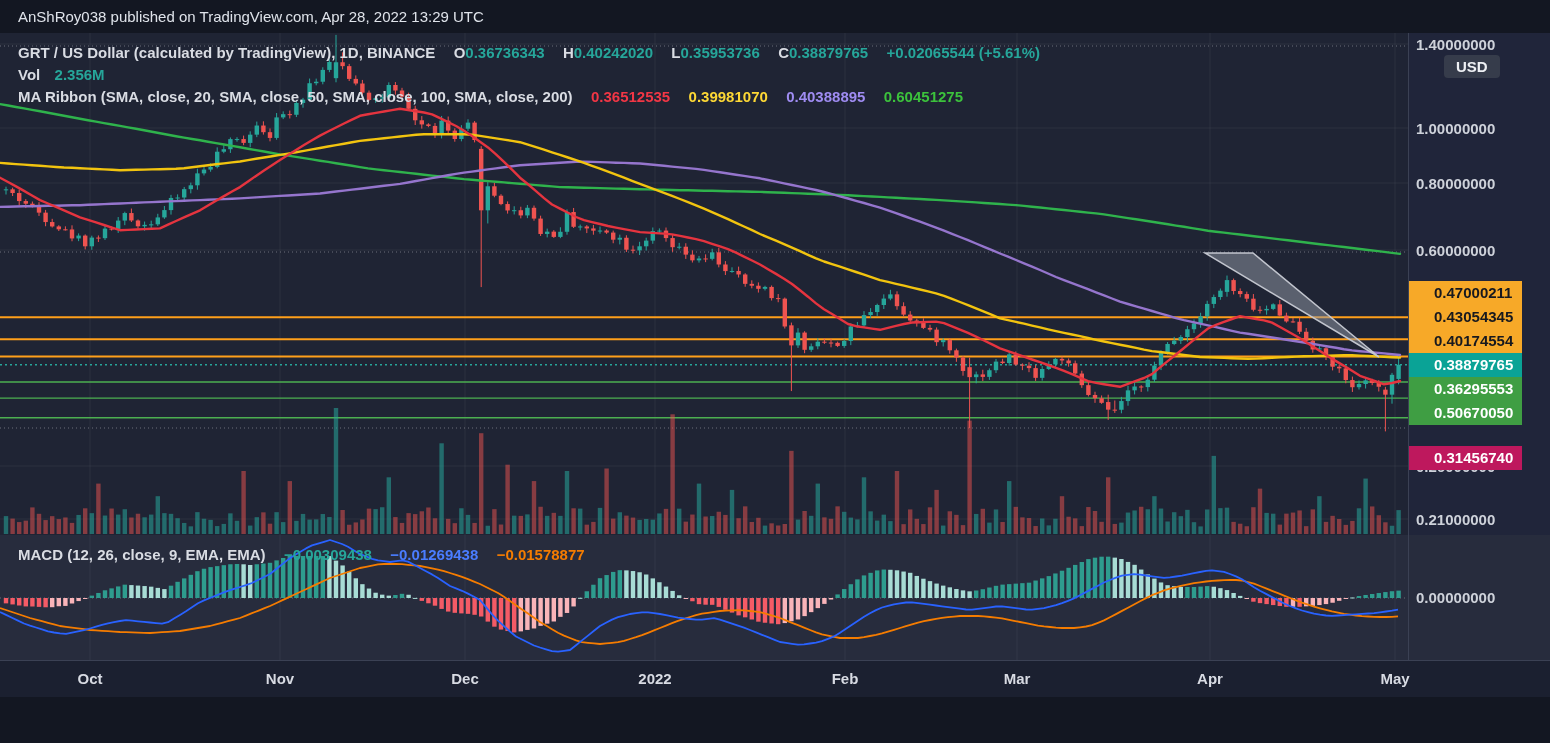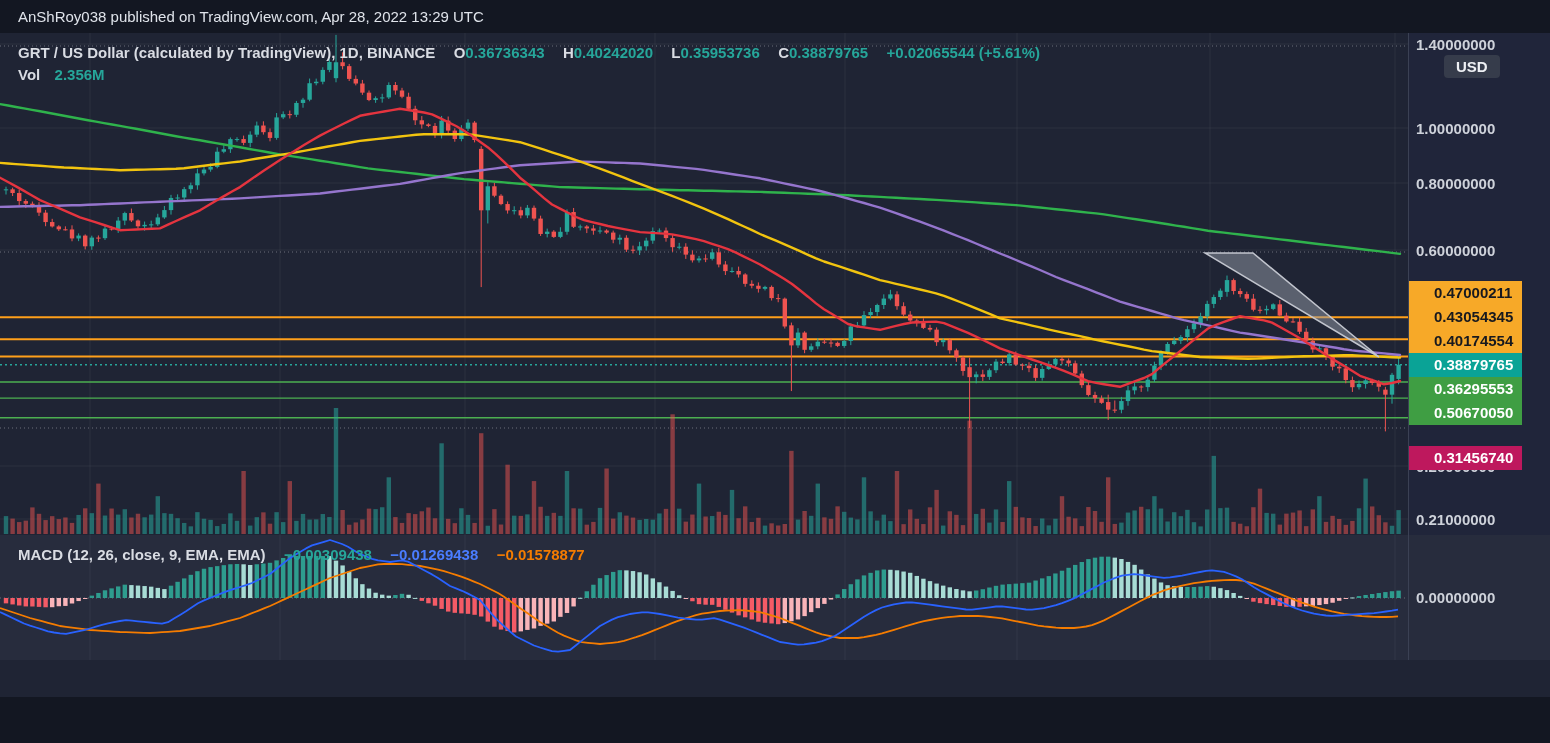--- a/index.html
+++ b/index.html
@@ -955,39 +955,60 @@
     <span class="sp"></span>
     <span class="val-teal">+0.02065544 (+5.61%)</span>
   </div>
 
   <div class="abs legend" id="legend-vol">
     <span>Vol</span>
     <span class="sp" style="width:6px;"></span>
     <span class="val-teal">2.356M</span>
   </div>
 
+  <div class="abs legend" id="legend-ma">
+    <span>MA Ribbon (SMA, close, 20, SMA, close, 50, SMA, close, 100, SMA, close, 200)</span>
+    <span class="sp"></span>
+    <span class="val-red">0.36512535</span>
+    <span class="sp"></span>
+    <span class="val-yellow">0.39981070</span>
+    <span class="sp"></span>
+    <span class="val-purple">0.40388895</span>
+    <span class="sp"></span>
+    <span class="val-green">0.60451275</span>
+  </div>
 
   <div class="abs legend" id="legend-macd">
     <span>MACD (12, 26, close, 9, EMA, EMA)</span>
     <span class="sp"></span>
     <span class="val-teal">−0.00309438</span>
     <span class="sp"></span>
     <span class="val-blue">−0.01269438</span>
     <span class="sp"></span>
     <span class="val-orange">−0.01578877</span>
   </div>
 
 
   <div>
     <div id="price-ticks"></div>
     <div class="abs" id="usd-badge">
       <span>USD</span>
     </div>
   </div>
 
+  <div class="abs" id="timeline">
+      <div class="month" style="left: 90px;">Oct</div>
+      <div class="month" style="left: 280px;">Nov</div>
+      <div class="month" style="left: 465px;">Dec</div>
+      <div class="month" style="left: 655px;">2022</div>
+      <div class="month" style="left: 845px;">Feb</div>
+      <div class="month" style="left: 1017px;">Mar</div>
+      <div class="month" style="left: 1210px;">Apr</div>
+      <div class="month" style="left: 1395px;">May</div>
+    </div>
 
   <div class="abs" id="footer-bar">
     
   </div>
 
 <div class="tick" style="top: 44px;">1.40000000</div>
     <div class="tick" style="top: 128px;">1.00000000</div>
     <div class="tick" style="top: 183px;">0.80000000</div>
     <div class="tick" style="top: 250px;">0.60000000</div>
     <div class="tick" style="top: 466px;">0.26000000</div>

